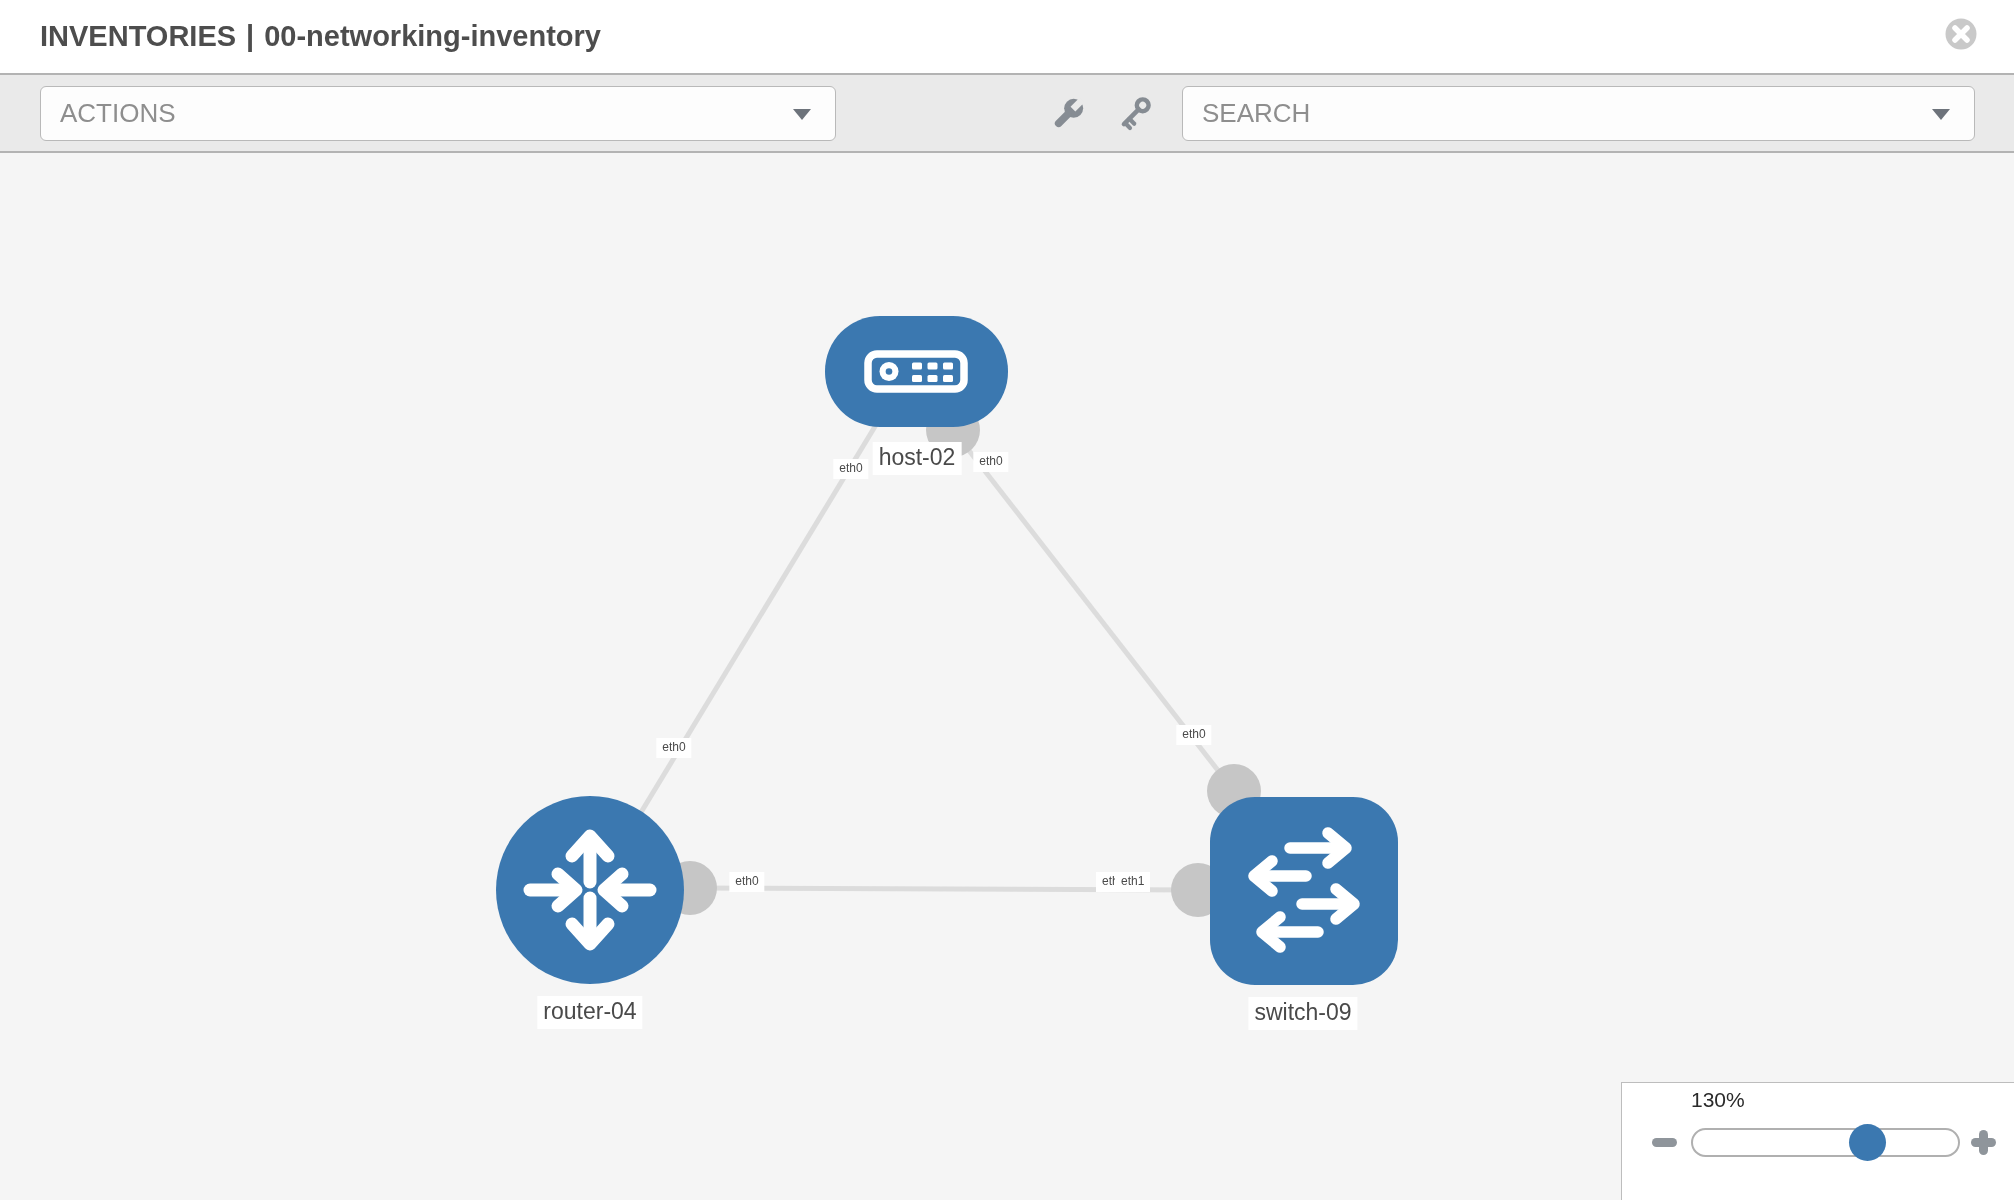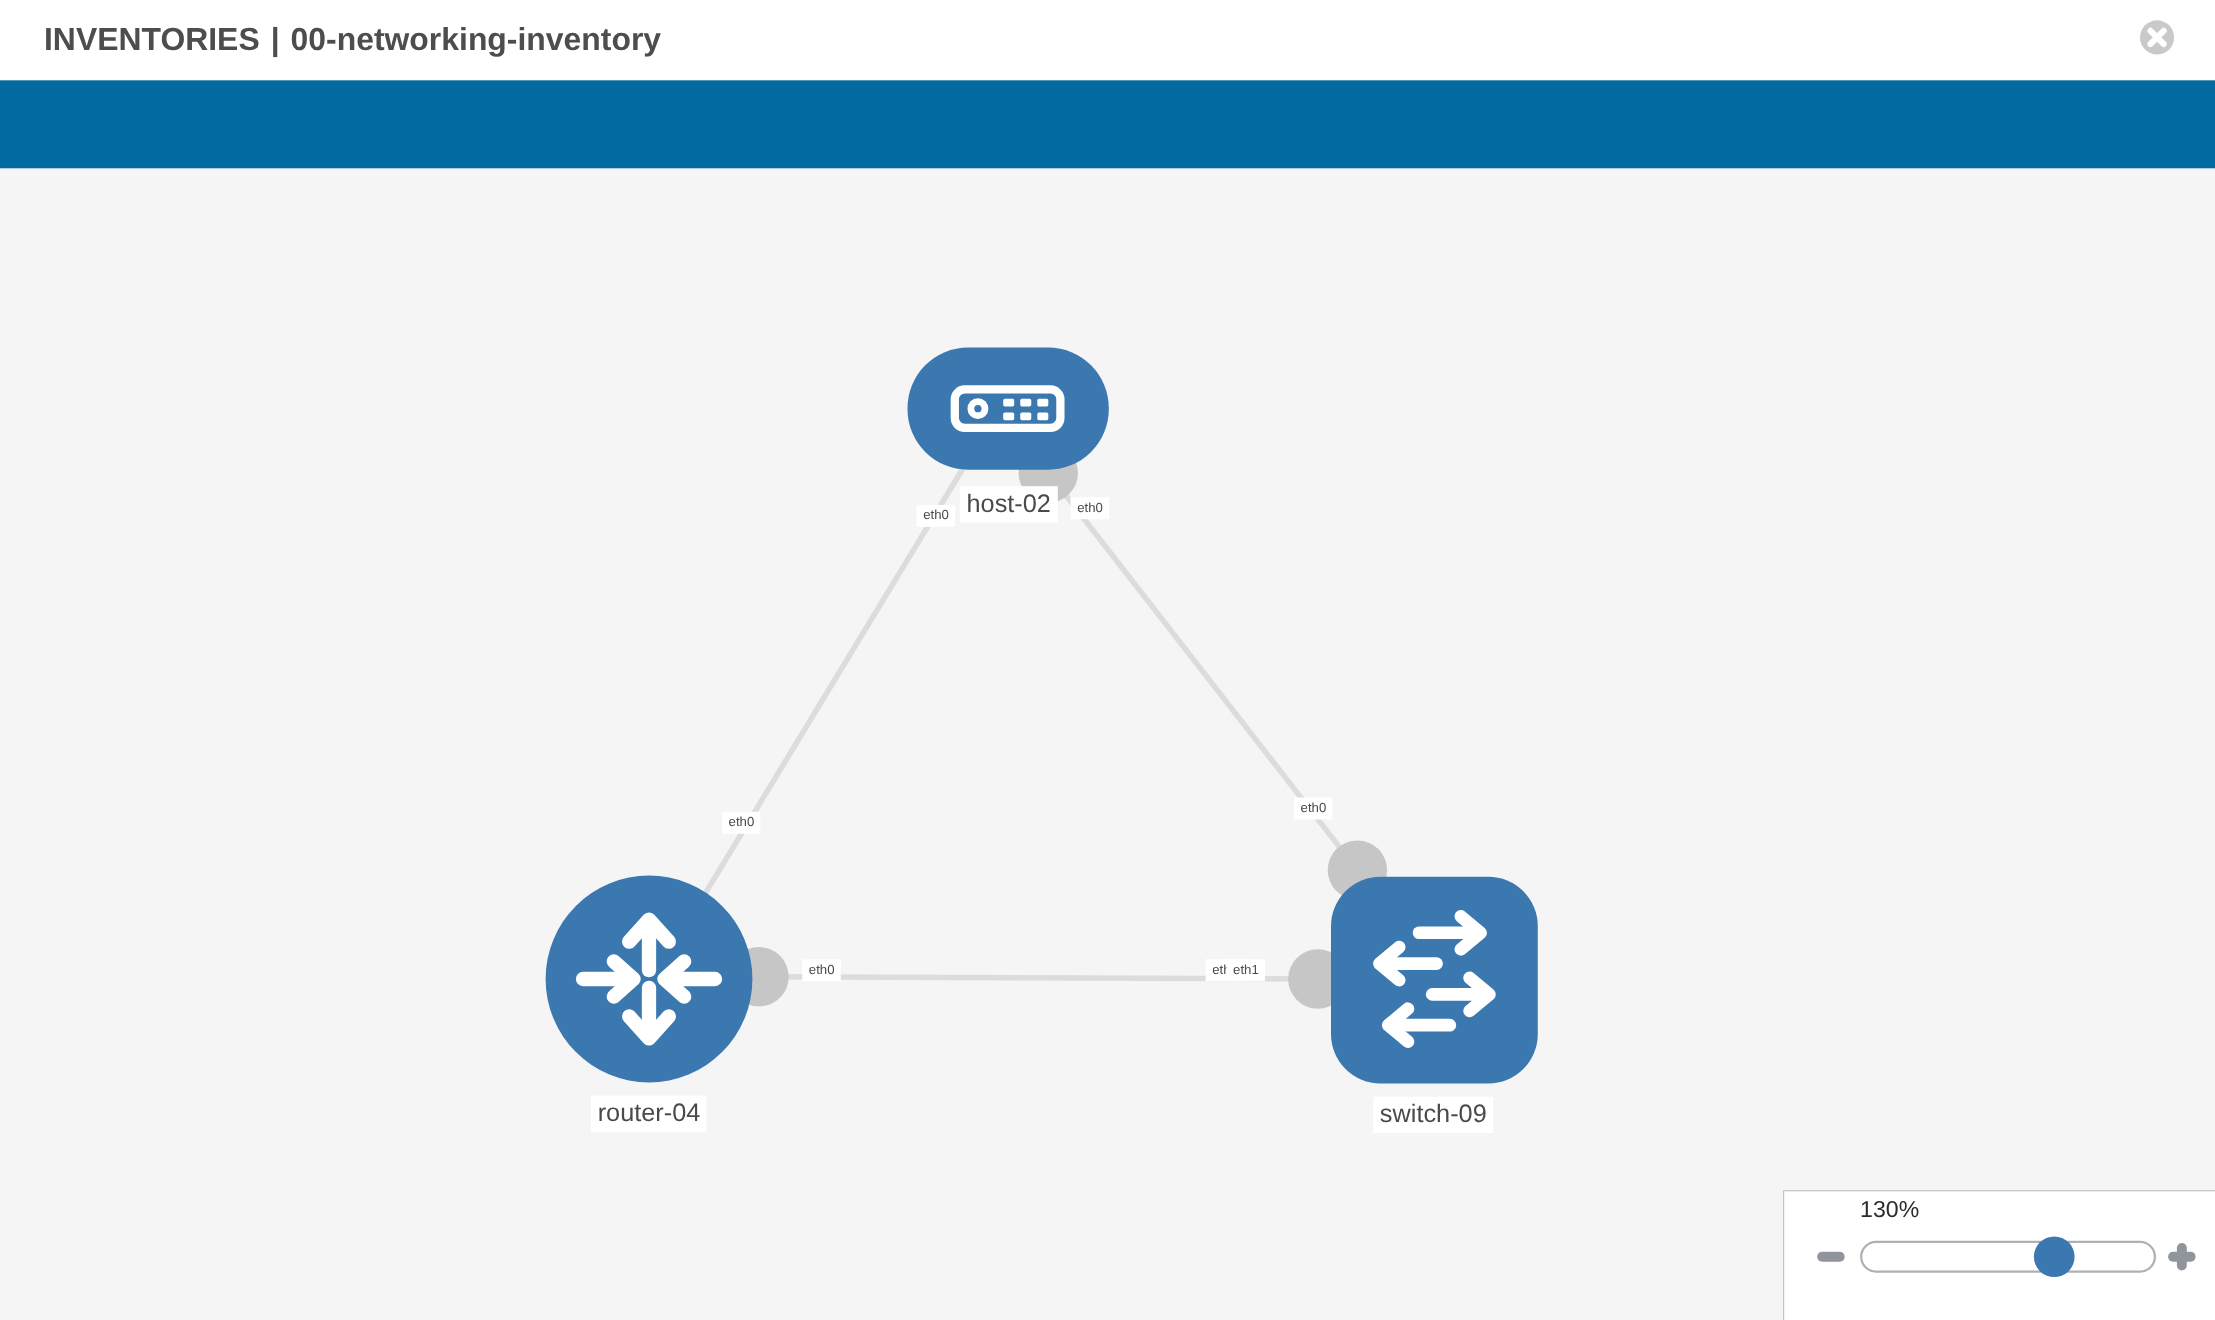--- a/index.html
+++ b/index.html
@@ -1,17 +1,17 @@
 <!DOCTYPE html>
 <html><head>
 <meta charset="utf-8">
 <style>
   html,body{margin:0;padding:0;}
   body{font-family:"Liberation Sans",sans-serif;background:#fff;}
-  .app{position:relative;width:2014px;height:1200px;overflow:hidden;background:#0369a1;}
+  .app{position:relative;width:2014px;height:1200px;overflow:hidden;background:#ef4444;}
 
   
   .header{position:absolute;left:0;top:0;width:2014px;height:73px;background:#fff;}
   .page-title{position:absolute;left:40px;top:0;height:73px;line-height:73px;
     font-size:29px;font-weight:700;color:#4d4d4d;margin:0;white-space:nowrap;}
   .page-title .sep{margin:0 10px;}
   .close-btn{position:absolute;left:1944px;top:17px;width:34px;height:34px;cursor:pointer;}
 
   
   .toolbar{position:absolute;left:0;top:73px;width:2014px;height:80px;background:#eaeaea;
@@ -60,20 +60,47 @@
   <div class="header">
     <h1 class="page-title"><span>INVENTORIES</span><span class="sep">|</span><span>00-networking-inventory</span></h1>
     <div class="close-btn">
       <svg width="34" height="34" viewBox="0 0 34 34">
         <circle cx="17" cy="17" r="15.5" fill="#c9c9c9"></circle>
         <path d="M11 11 L23 23 M23 11 L11 23" stroke="#ffffff" stroke-width="5.5" stroke-linecap="round"></path>
       </svg>
     </div>
   </div>
 
+  <div class="toolbar">
+    <div class="select select-actions">
+      <span class="sel-label">ACTIONS</span>
+      <i class="caret"></i>
+    </div>
+
+    <div class="tool-icons">
+      <svg width="140" height="76" viewBox="0 0 140 76">
+        <g transform="translate(28,39) rotate(45)" style="cursor:pointer">
+          <circle cx="0" cy="-8" r="9.5" fill="#868c93"></circle>
+          <rect x="-3.4" y="-20" width="6.8" height="13" fill="#eaeaea"></rect>
+          <rect x="-3.8" y="-4" width="7.6" height="21" rx="3.8" fill="#868c93"></rect>
+        </g>
+        <g transform="translate(96,37) rotate(45)" fill="none" stroke="#868c93" stroke-linecap="round" style="cursor:pointer">
+          <circle cx="0" cy="-9.5" r="5.8" stroke-width="4.6"></circle>
+          <path d="M0,-3.7 L0,17" stroke-width="4.6"></path>
+          <path d="M0.5,9.5 L7,9.5" stroke-width="4.2"></path>
+          <path d="M0.5,15.5 L7,15.5" stroke-width="4.2"></path>
+        </g>
+      </svg>
+    </div>
+
+    <div class="select select-search">
+      <span class="sel-label">SEARCH</span>
+      <i class="caret"></i>
+    </div>
+  </div>
 
   <div class="canvas">
     <svg class="topo-svg" width="2014" height="1047" viewBox="0 153 2014 1047">
 
       <g stroke="#dcdcdc" stroke-width="5">
         <line x1="885" y1="410" x2="600" y2="880"></line>
         <line x1="953" y1="430" x2="1234" y2="791"></line>
         <line x1="690" y1="888" x2="1198" y2="890"></line>
       </g>
 

